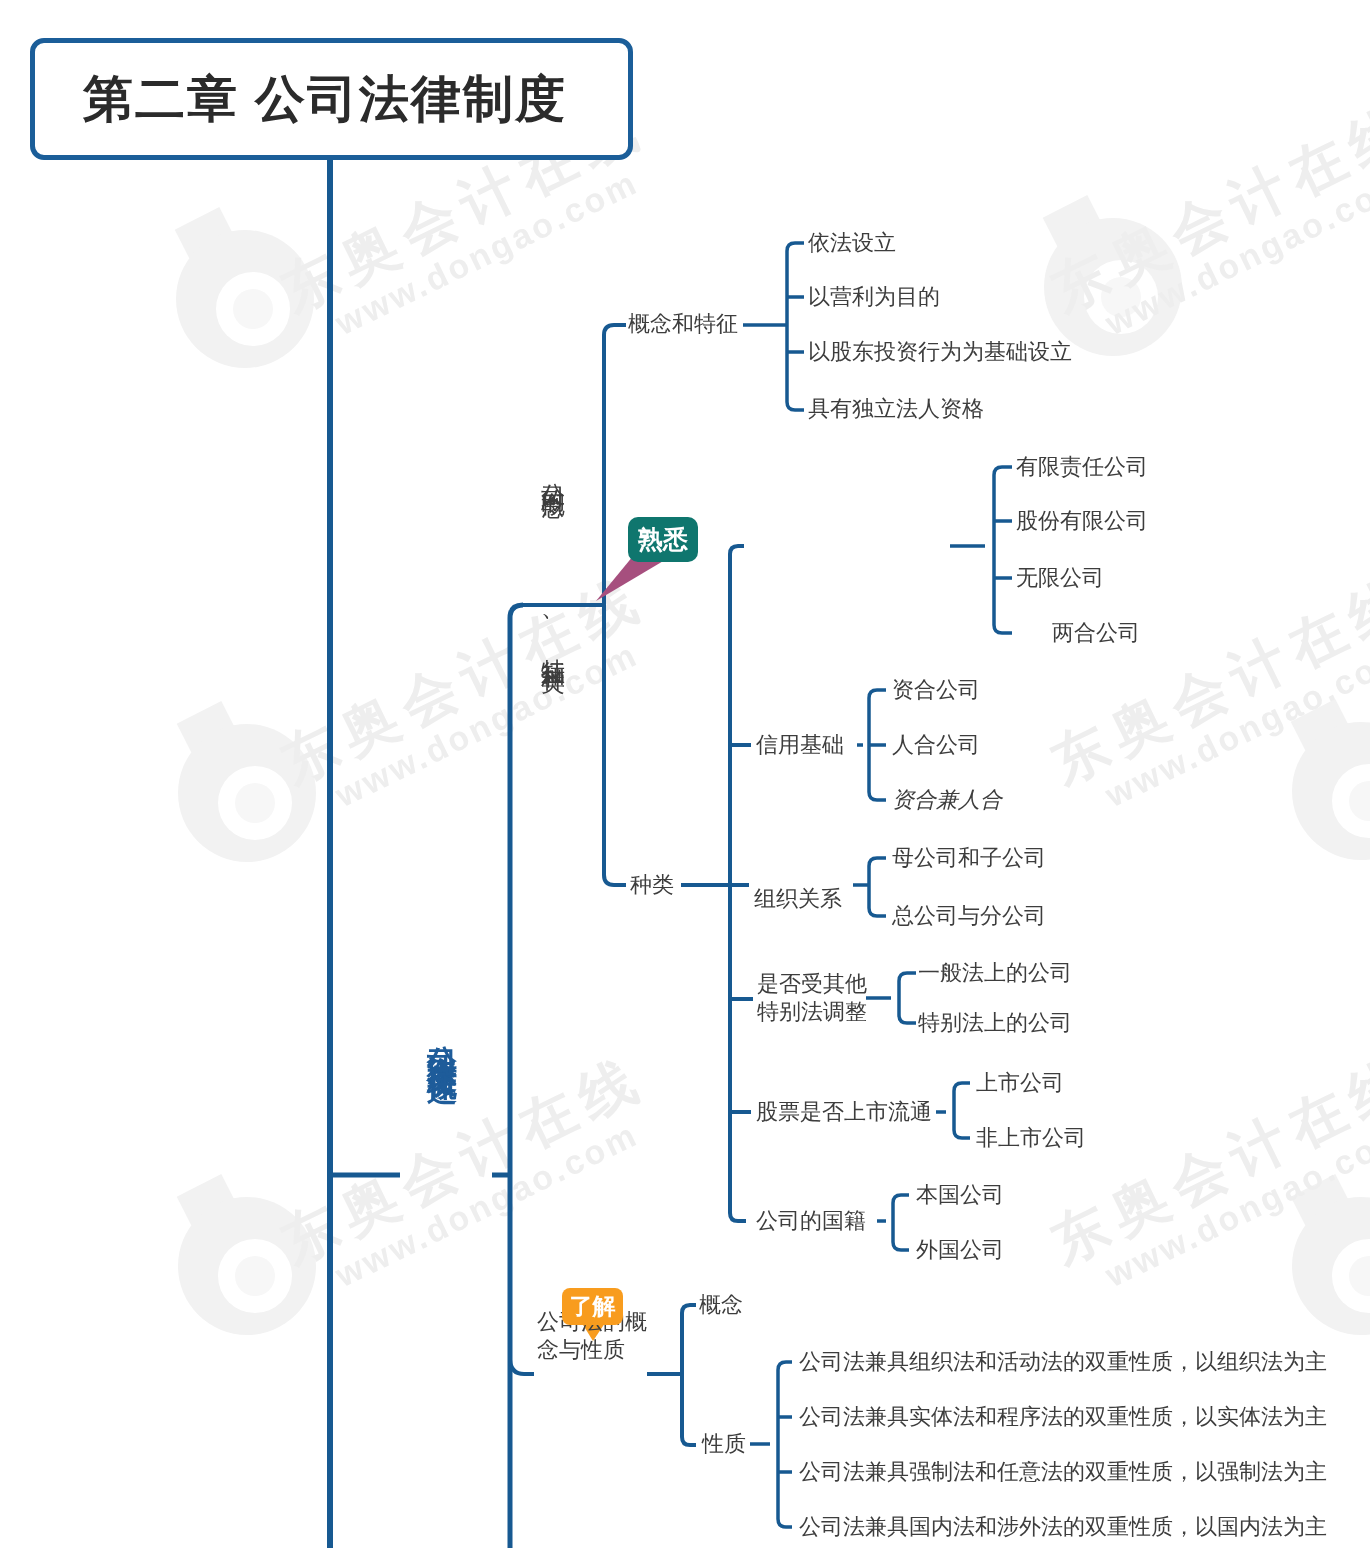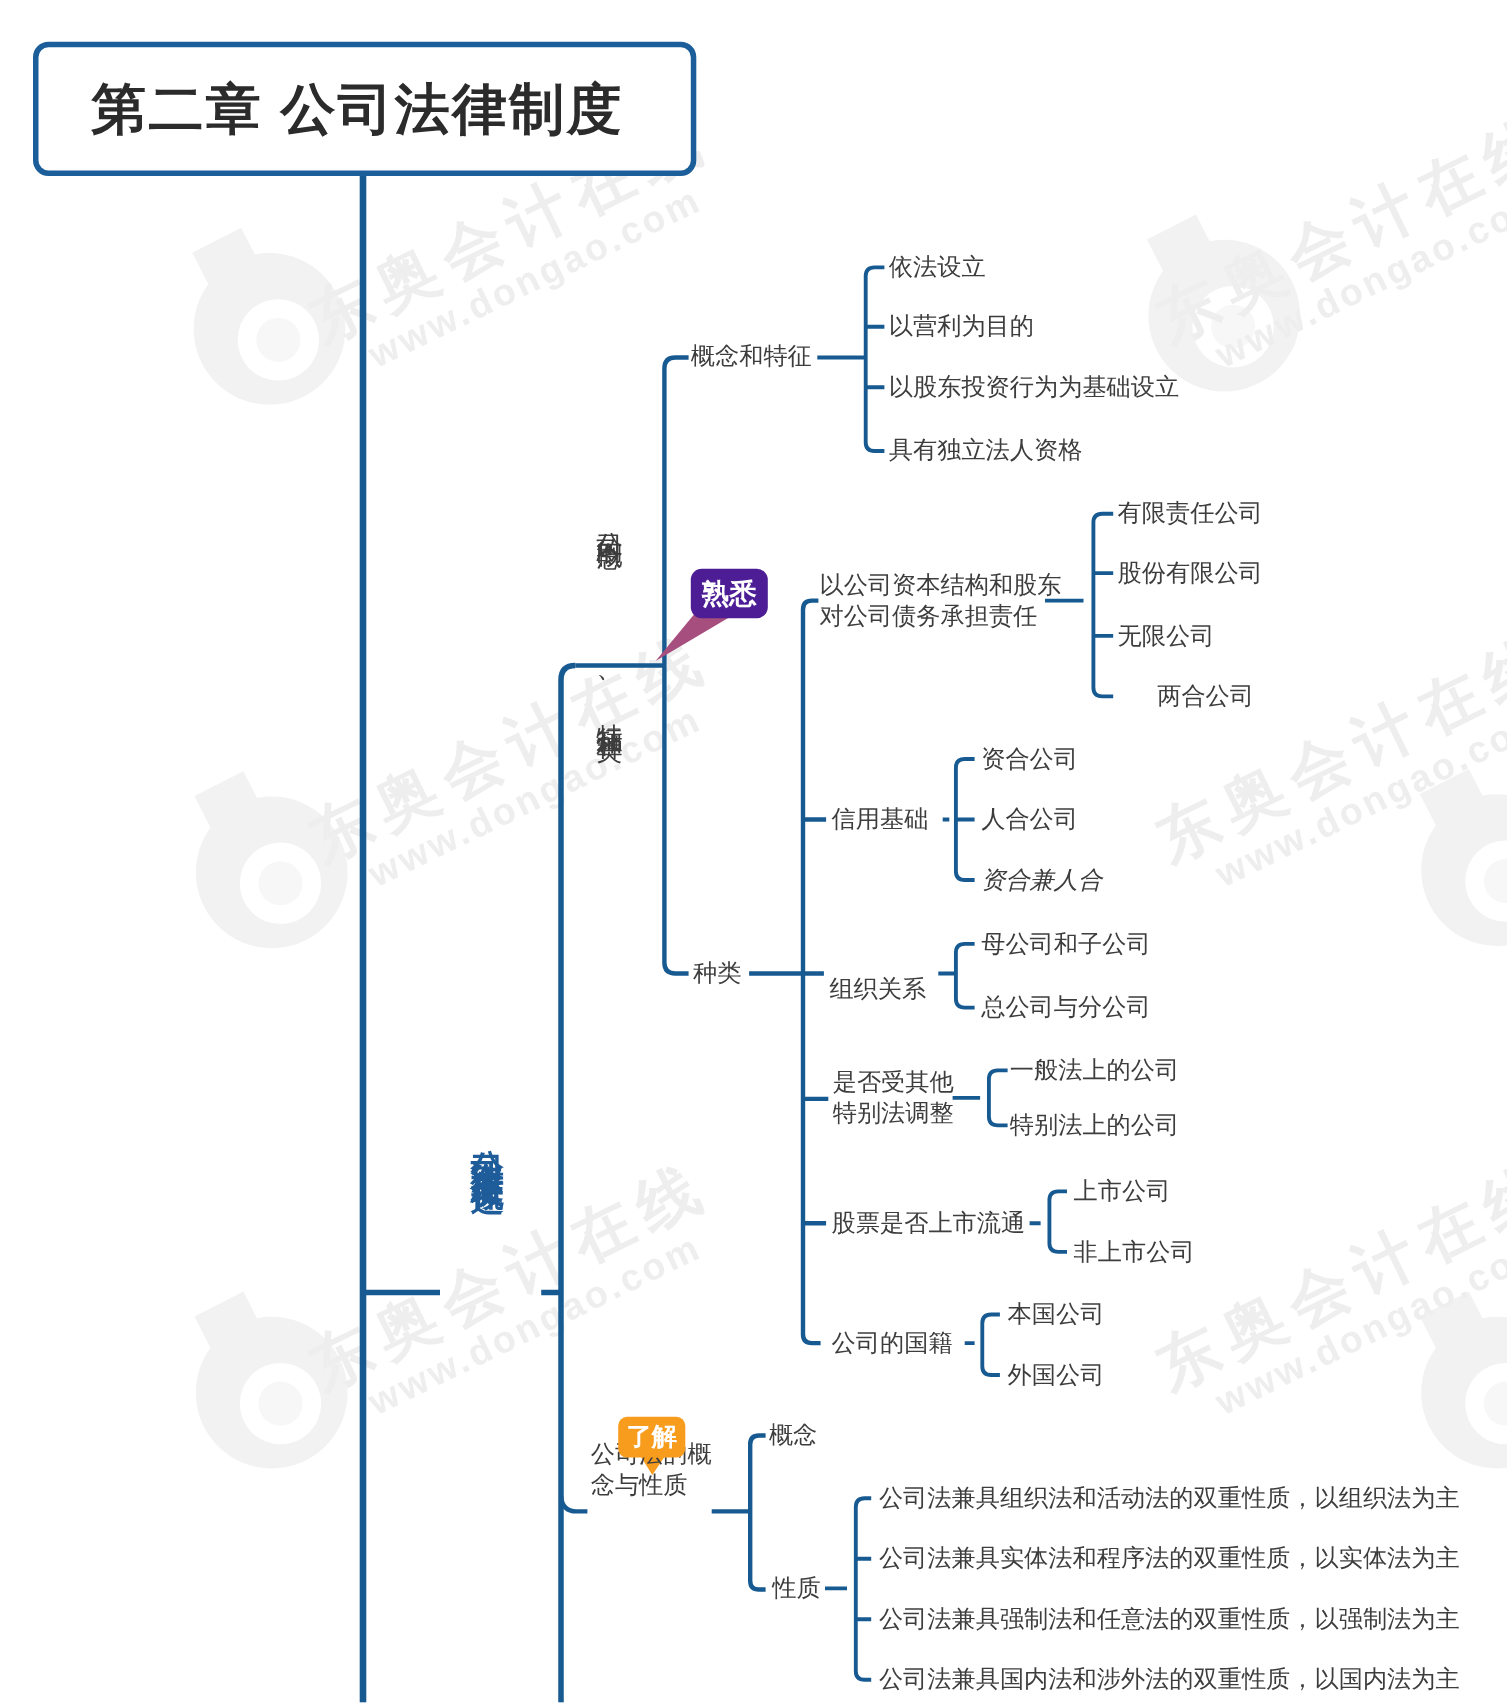--- a/index.html
+++ b/index.html
@@ -39,21 +39,21 @@
     white-space:nowrap;
   }
   .root-label{left:421px;top:1020px;font-size:30px;letter-spacing:4px;
     font-weight:bold;color:#1e5c9a;background:#ffffff;padding:2px 0;}
   .b1-label{left:537px;font-size:24px;letter-spacing:3px;color:#3d3d3d;}
   
   .badge{
     position:absolute;z-index:4;border-radius:10px;color:#ffffff;font-weight:bold;
     display:flex;align-items:center;justify-content:center;
   }
-  .badge-familiar{left:628px;top:517px;width:70px;height:45px;background:#4c1d95;font-size:25px;}
+  .badge-familiar{left:628px;top:517px;width:70px;height:45px;background:#0f766e;font-size:25px;}
   .badge-know{left:562px;top:1288px;width:61px;height:37px;background:#f89c1e;font-size:23px;border-radius:8px;}
 </style>
 </head>
 <body>
 
 <div id="canvas">
 
   <div>
     <div class="wm-logo" style="left:176px;top:218px;">
         <div class="wm-tab"></div>
@@ -141,21 +141,20 @@
   <div class="badge badge-know">了解</div>
 
   <div class="node" style="left:628px;top:324px;">概念和特征</div>
   <div class="node" style="left:808px;top:243px;">依法设立</div>
   <div class="node" style="left:808px;top:297px;">以营利为目的</div>
   <div class="node" style="left:808px;top:352px;">以股东投资行为为基础设立</div>
   <div class="node" style="left:808px;top:409px;">具有独立法人资格</div>
 
   <div class="node" style="left:630px;top:885px;">种类</div>
 
-  <div class="node wrap" style="left:745px;top:546px;width:228px;">以公司资本结构和股东对公司债务承担责任</div>
   <div class="node" style="left:1016px;top:467px;">有限责任公司</div>
   <div class="node" style="left:1016px;top:521px;">股份有限公司</div>
   <div class="node" style="left:1016px;top:578px;">无限公司</div>
   <div class="node" style="left:1008px;top:633px;margin-left:44px;">两合公司</div>
 
   <div class="node" style="left:756px;top:745px;">信用基础</div>
   <div class="node" style="left:892px;top:690px;">资合公司</div>
   <div class="node" style="left:892px;top:745px;">人合公司</div>
   <div class="node" style="left:892px;top:800px;font-style:italic;">资合兼人合</div>
 

